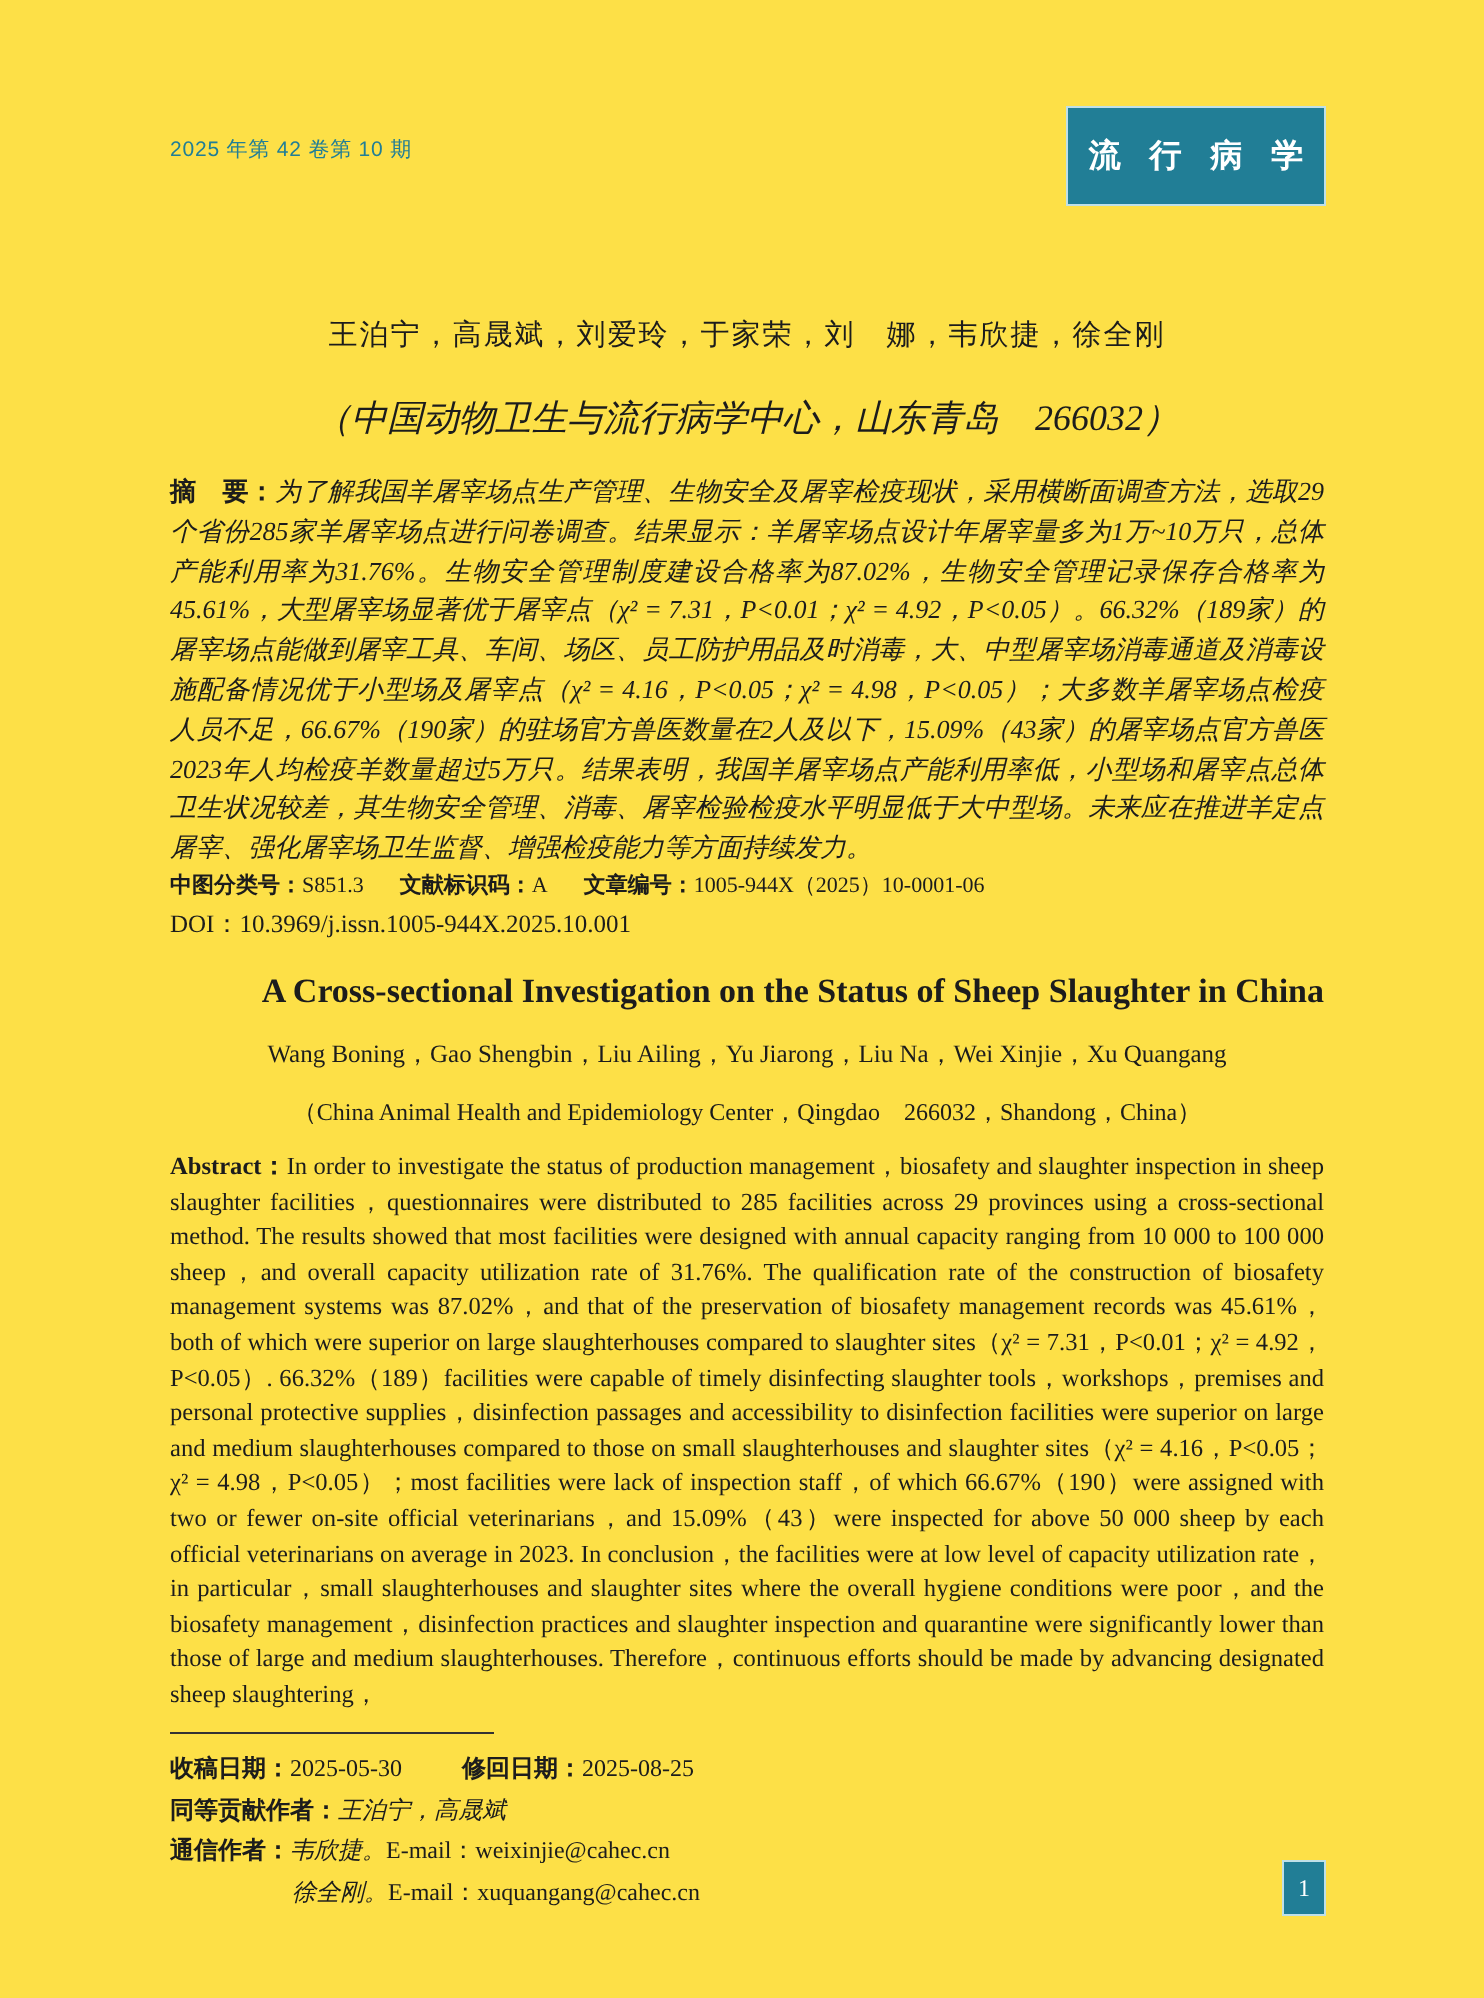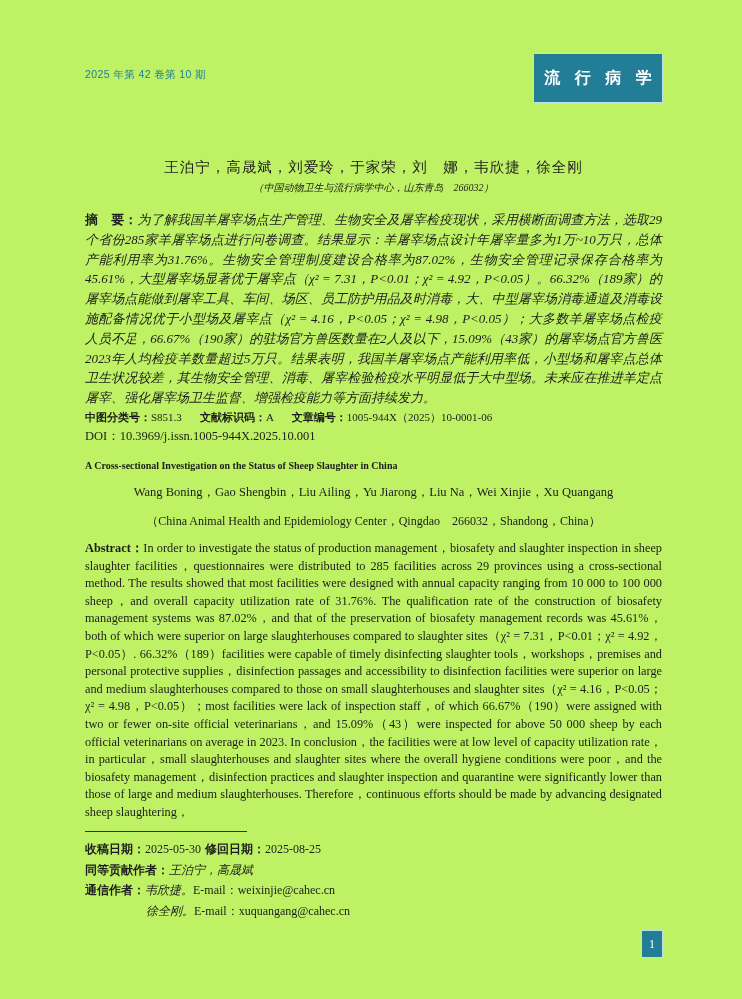--- a/index.html
+++ b/index.html
@@ -1,21 +1,21 @@
 <!DOCTYPE html>
 <html style="--accent: #217E96;"><head>
 <meta charset="utf-8">
 <style>
   :root { --accent: #217E96; --ink: #1c1c1c; }
   * { margin: 0; padding: 0; box-sizing: border-box; }
   html, body { background: #ffffff; }
   .page {
     position: relative;
     width: 742px; height: 999px;
-    background: #bef264;
+    background: #fde047;
     font-family: "Liberation Serif", serif;
     color: var(--ink);
     overflow: hidden;
   }
   
   .issue {
     position: absolute; left: 85px; top: 68px;
     color: var(--accent);
     font-family: "Liberation Sans", sans-serif;
     font-size: 10.5px; letter-spacing: .4px;
@@ -40,63 +40,63 @@
     font-family: "Liberation Sans", sans-serif;
     font-weight: bold; font-size: 27px; letter-spacing: 3px;
     color: #111;
   }
   .authors-zh {
     margin-top: 2px; text-align: center;
     font-family: "Liberation Sans", sans-serif;
     font-size: 14.5px; letter-spacing: 1px;
   }
   .affil-zh {
-    margin-top: 4px; text-align: center;
-    font-style: italic; font-size: 10px;
+    margin-top: 20px; text-align: center;
+    font-style: italic; font-size: 18px;
   }
   .abstract-zh {
     margin-top: 15px;
     font-size: 13px; line-height: 19.8px;
     text-align: justify; font-style: italic;
   }
   .abstract-zh .lbl, .kw .lbl, .meta .lbl {
     font-style: normal; font-weight: bold;
     font-family: "Liberation Sans", sans-serif;
   }
   .kw {
     font-size: 12.5px; line-height: 19.5px;
     font-style: italic; margin-top: 1px;
   }
   .meta { font-size: 11px; line-height: 19.5px; font-style: normal; }
   .meta .gap { margin-left: 18px; }
   .doi { font-size: 12.5px; line-height: 19.5px; }
   .title-en {
-    margin-top: 13px; text-align: left;
-    font-weight: bold; font-size: 10px;
+    margin-top: 13px; text-align: right;
+    font-weight: bold; font-size: 17px;
   }
   .authors-en { margin-top: 13px; text-align: center; font-size: 12.5px; }
   .affil-en { margin-top: 12px; text-align: center; font-size: 12px; }
   .abstract-en {
     margin-top: 10px;
     font-size: 12.3px; line-height: 17.6px;
     text-align: justify;
   }
   .abstract-en .lbl { font-weight: bold; }
   .footnote-rule {
     border: none; border-top: 1px solid #333;
     width: 162px; margin: 10px 0 7px 0;
   }
   .footnote { font-size: 12px; line-height: 20.5px; }
   .footnote .lbl {
     font-weight: bold;
     font-family: "Liberation Sans", sans-serif;
     font-style: normal;
   }
   .footnote .kai { font-style: italic; }
-  .footnote .gap2 { margin-left: 4px; }
+  .footnote .gap2 { margin-left: 30px; }
   .footnote .indent { padding-left: 61px; }
   .pagenum {
     position: absolute; left: 641px; top: 930px;
     width: 22px; height: 28px;
     background: var(--accent); color: #ffffff;
     display: flex; align-items: center; justify-content: center;
     font-size: 12px;
     box-shadow: 0 0 0 1px #bfe0e8 inset;
   }
 </style>

